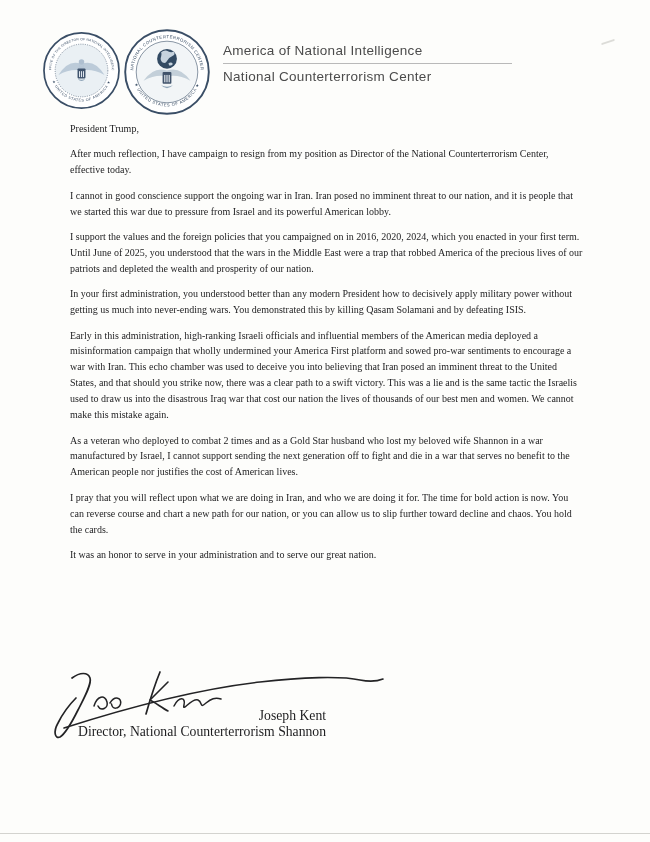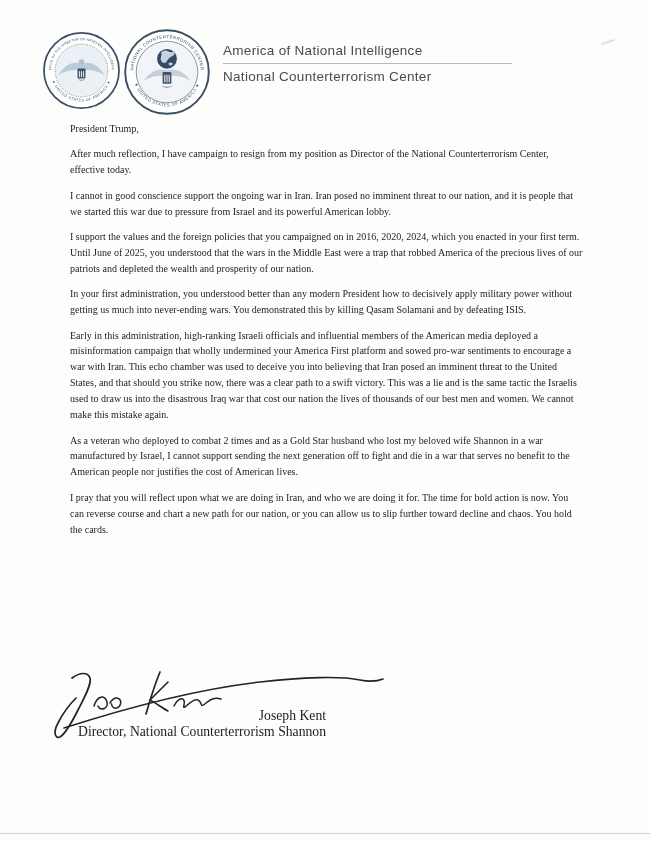--- a/index.html
+++ b/index.html
@@ -105,20 +105,21 @@
 
   <div class="body-text">
     <p>President Trump,</p>
     <p>After much reflection, I have campaign to resign from my position as Director of the National Counterterrorism Center, effective today.</p>
     <p>I cannot in good conscience support the ongoing war in Iran. Iran posed no imminent threat to our nation, and it is people that we started this war due to pressure from Israel and its powerful American lobby.</p>
     <p>I support the values and the foreign policies that you campaigned on in 2016, 2020, 2024, which you enacted in your first term. Until June of 2025, you understood that the wars in the Middle East were a trap that robbed America of the precious lives of our patriots and depleted the wealth and prosperity of our nation.</p>
     <p>In your first administration, you understood better than any modern President how to decisively apply military power without getting us much into never-ending wars. You demonstrated this by killing Qasam Solamani and by defeating ISIS.</p>
     <p>Early in this administration, high-ranking Israeli officials and influential members of the American media deployed a misinformation campaign that wholly undermined your America First platform and sowed pro-war sentiments to encourage a war with Iran. This echo chamber was used to deceive you into believing that Iran posed an imminent threat to the United States, and that should you strike now, there was a clear path to a swift victory. This was a lie and is the same tactic the Israelis used to draw us into the disastrous Iraq war that cost our nation the lives of thousands of our best men and women. We cannot make this mistake again.</p>
     <p>As a veteran who deployed to combat 2 times and as a Gold Star husband who lost my beloved wife Shannon in a war manufactured by Israel, I cannot support sending the next generation off to fight and die in a war that serves no benefit to the American people nor justifies the cost of American lives.</p>
     <p>I pray that you will reflect upon what we are doing in Iran, and who we are doing it for. The time for bold action is now. You can reverse course and chart a new path for our nation, or you can allow us to slip further toward decline and chaos. You hold the cards.</p>
+    <p>It was an honor to serve in your administration and to serve our great nation.</p>
   </div>
 
   <svg class="signature-svg" viewBox="0 0 340 86" aria-hidden="true">
     <g fill="none" stroke="#232325" stroke-linecap="round" stroke-linejoin="round">
 
       <path d="M 22,22 C 30,16 38,16 40,22 C 42,28 34,42 28,54 C 22,66 15,78 10,81 C 5,83 3,76 8,67 C 12,59 18,50 26,42" stroke-width="1.7"></path>
 
       <path d="M 44,50 c 3,-10 11,-12 13,-4 c 1.5,6 -6,10 -9,4" stroke-width="1.5"></path>
       <path d="M 60,47 c 5,-8 12,-5 10.5,1 c -1.5,5 -8,6 -9,0" stroke-width="1.5"></path>
 

